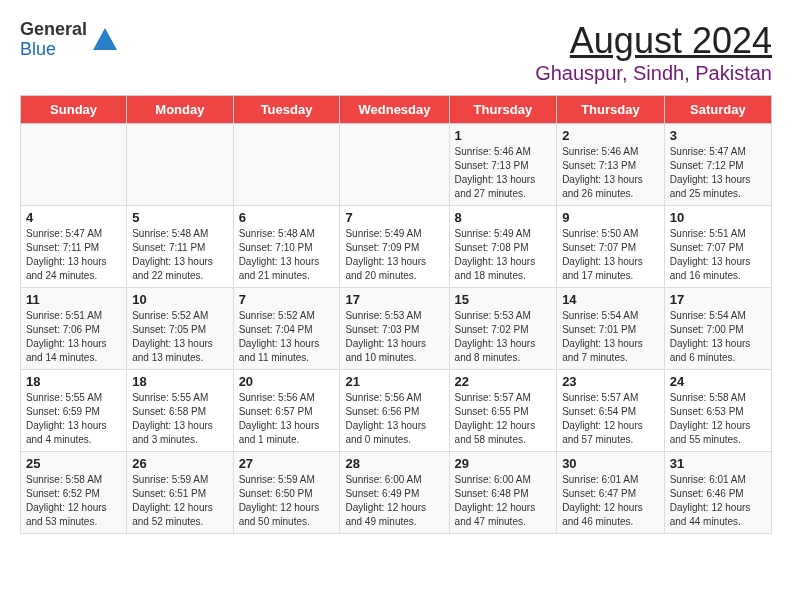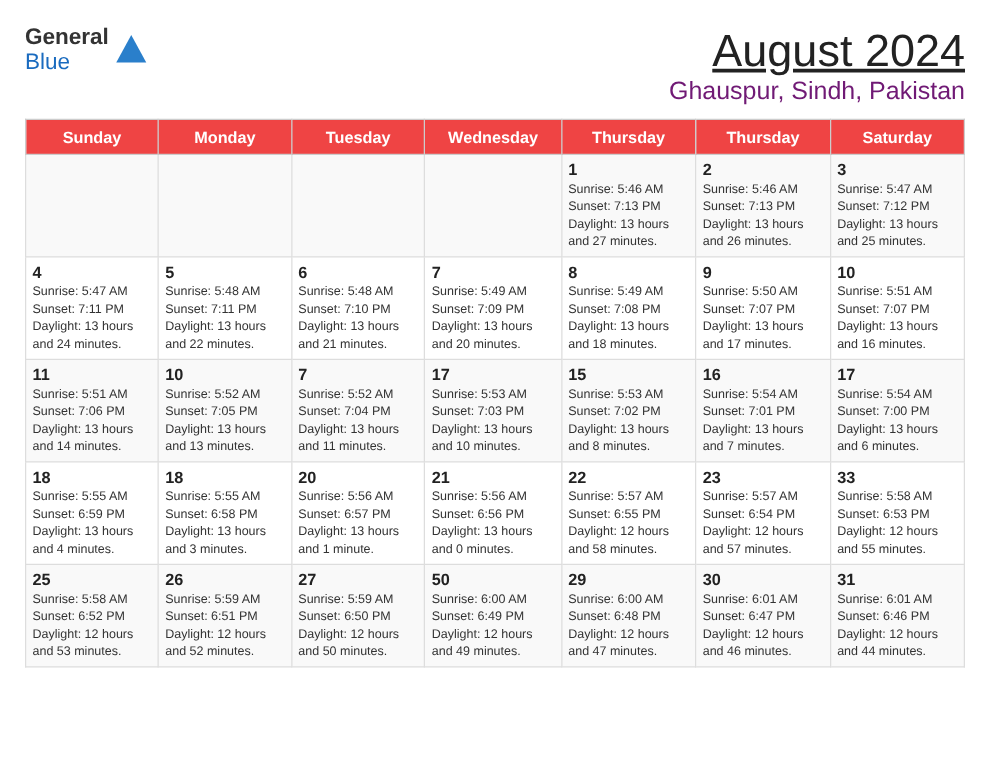--- a/index.html
+++ b/index.html
@@ -235,21 +235,21 @@
 and 10 minutes.</div>
         </td>
         <td>
           <span class="day-number">15</span>
           <div class="day-info" style="white-space: pre-line;">Sunrise: 5:53 AM
 Sunset: 7:02 PM
 Daylight: 13 hours
 and 8 minutes.</div>
         </td>
         <td>
-          <span class="day-number">16</span>
+          <span class="day-number">14</span>
           <div class="day-info" style="white-space: pre-line;">Sunrise: 5:54 AM
 Sunset: 7:01 PM
 Daylight: 13 hours
 and 7 minutes.</div>
         </td>
         <td>
           <span class="day-number">17</span>
           <div class="day-info" style="white-space: pre-line;">Sunrise: 5:54 AM
 Sunset: 7:00 PM
 Daylight: 13 hours
@@ -293,21 +293,21 @@
 and 58 minutes.</div>
         </td>
         <td>
           <span class="day-number">23</span>
           <div class="day-info" style="white-space: pre-line;">Sunrise: 5:57 AM
 Sunset: 6:54 PM
 Daylight: 12 hours
 and 57 minutes.</div>
         </td>
         <td>
-          <span class="day-number">33</span>
+          <span class="day-number">24</span>
           <div class="day-info" style="white-space: pre-line;">Sunrise: 5:58 AM
 Sunset: 6:53 PM
 Daylight: 12 hours
 and 55 minutes.</div>
         </td>
       </tr>
       <tr>
         <td>
           <span class="day-number">25</span>
           <div class="day-info" style="white-space: pre-line;">Sunrise: 5:58 AM
@@ -323,21 +323,21 @@
 and 52 minutes.</div>
         </td>
         <td>
           <span class="day-number">27</span>
           <div class="day-info" style="white-space: pre-line;">Sunrise: 5:59 AM
 Sunset: 6:50 PM
 Daylight: 12 hours
 and 50 minutes.</div>
         </td>
         <td>
-          <span class="day-number">50</span>
+          <span class="day-number">28</span>
           <div class="day-info" style="white-space: pre-line;">Sunrise: 6:00 AM
 Sunset: 6:49 PM
 Daylight: 12 hours
 and 49 minutes.</div>
         </td>
         <td>
           <span class="day-number">29</span>
           <div class="day-info" style="white-space: pre-line;">Sunrise: 6:00 AM
 Sunset: 6:48 PM
 Daylight: 12 hours

